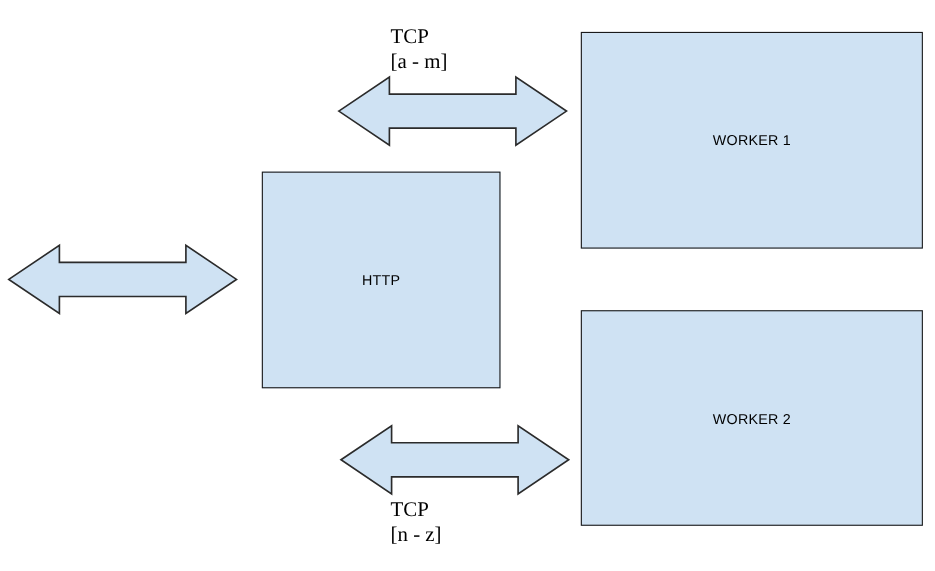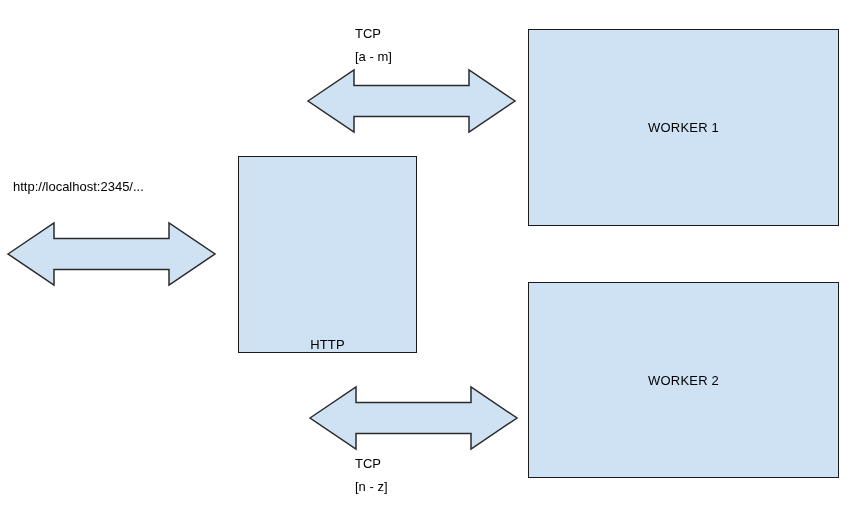--- a/index.html
+++ b/index.html
@@ -24,49 +24,49 @@
   .node {
     position: absolute;
     background: var(--shape-fill);
     border: 1.5px solid var(--shape-border);
     display: flex;
     align-items: center;
     justify-content: center;
     font-size: 13px;
     letter-spacing: 0.2px;
   }
-  .node-http    { left: 238px; top: 156px; width: 179px; height: 197px; align-items: flex-end; }
+  .node-http    { left: 238px; top: 156px; width: 217px; height: 197px; }
   .node-worker1 { left: 528px; top: 29px;  width: 311px; height: 197px; }
   .node-worker2 { left: 528px; top: 282px; width: 311px; height: 196px; justify-content: center; }
   .arrow { position: absolute; overflow: visible; }
   .arrow polygon {
     fill: var(--arrow-fill);
     stroke: var(--arrow-border);
     stroke-width: 1.5;
     stroke-linejoin: miter;
   }
   .arrow-client { left: 7px;   top: 222px; }
   .arrow-top    { left: 307px; top: 69px;  }
   .arrow-bottom { left: 309px; top: 386px; }
   .label {
     position: absolute;
-    font-size: 13px;
+    font-size: 19px;
     line-height: 23px;
     white-space: nowrap;
+    font-family: Liberation Serif, serif;
   }
   .label-url        { left: 13px;  top: 175px; }
   .label-tcp-top    { left: 355px; top: 22px;  }
   .label-tcp-bottom { left: 355px; top: 452px; }
 </style>
 </head>
 <body>
 
 <div class="canvas">
 
-  <div class="label label-url">http://localhost:2345/...</div>
 
   <svg class="arrow arrow-client" width="209" height="64" viewBox="-1 -1 209 64" aria-hidden="true">
     <polygon points="0,31 46,0 46,15.5 161,15.5 161,0 207,31 161,62 161,46.5 46,46.5 46,62"></polygon>
   </svg>
 
   <div class="node node-http">
     <span>HTTP</span>
   </div>
 
   <div class="label label-tcp-top">

